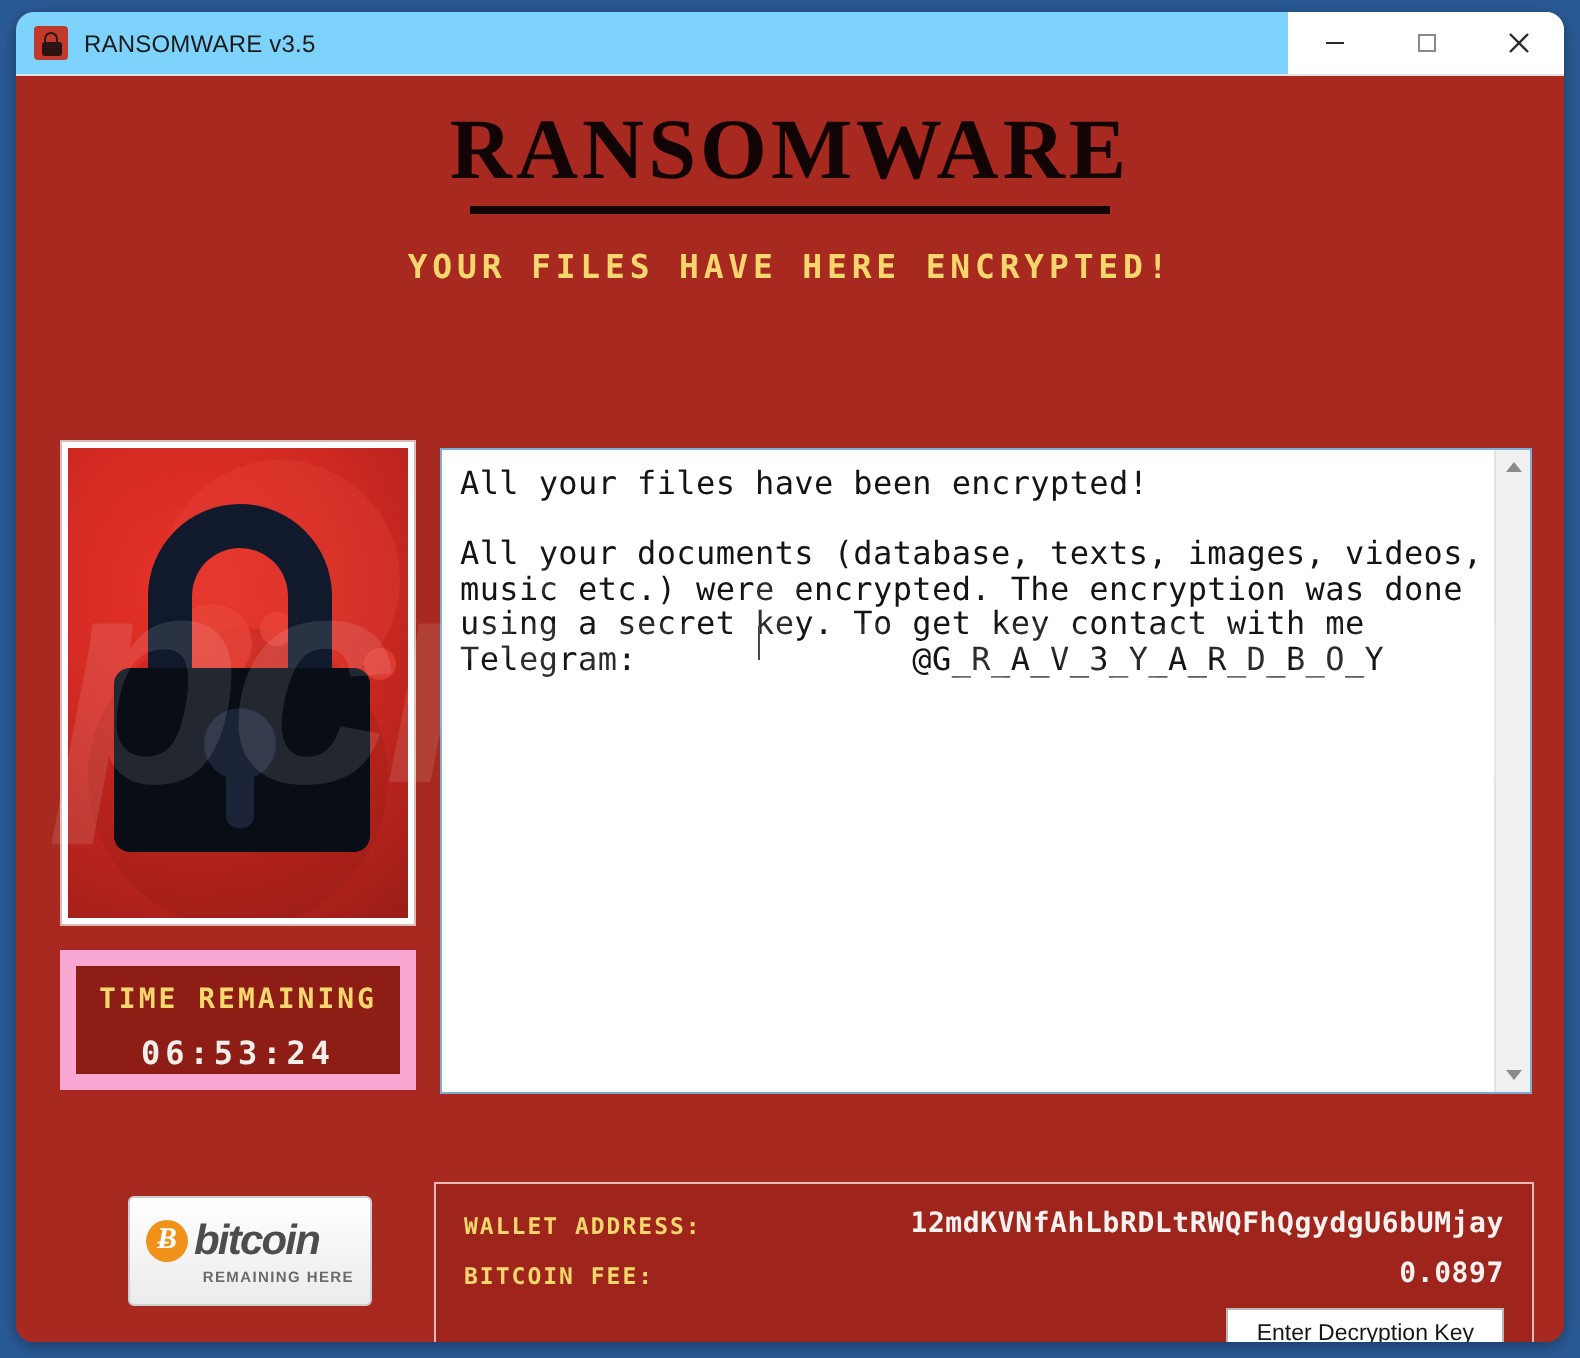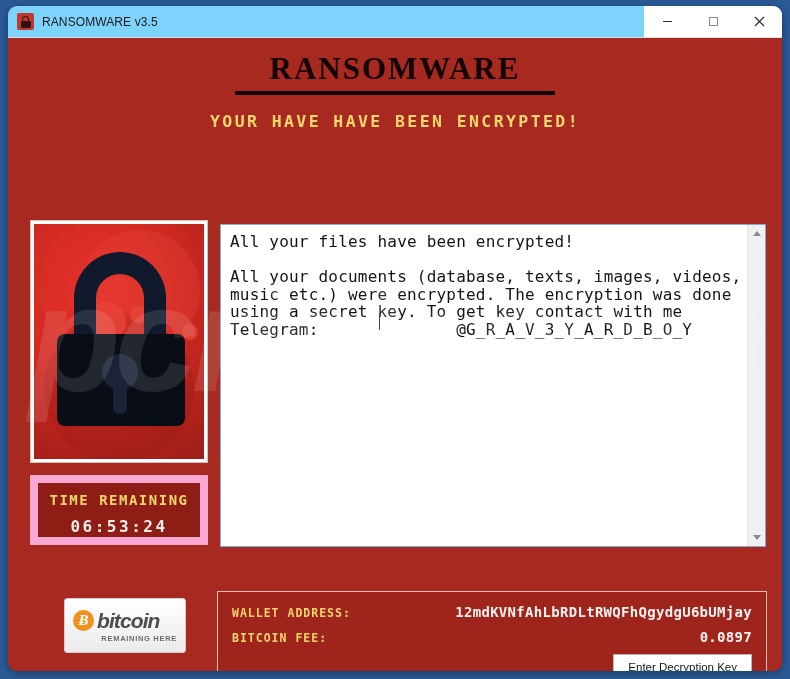--- a/index.html
+++ b/index.html
@@ -107,21 +107,21 @@
   
   #heading {
     position: absolute;
     left: 0;
     right: 0;
     top: 15px;
     text-align: center;
   }
   #main-title {
     font-family: "Liberation Serif", serif;
-    font-size: 31px;
+    font-size: 43px;
     font-weight: 700;
     color: #120404;
     letter-spacing: 2px;
     line-height: 1.05;
     display: inline-block;
   }
   #title-rule {
     width: 320px;
     height: 4px;
     background: #120404;
@@ -447,21 +447,21 @@
             </svg>
         </div>
       </div>
     </div>
 
     <div id="appbody">
 
       <div id="heading">
         <div id="main-title">RANSOMWARE</div>
         <div id="title-rule"></div>
-        <div id="subtitle">YOUR HAVE HAVE BEEN ENCRYPTED!</div>
+        <div id="subtitle">YOUR FILES HAVE HERE ENCRYPTED!</div>
       </div>
 
       <div id="lock-panel">
         <div id="lock-art">
           <div class="blob" id="blob1"></div>
           <div class="blob" id="blob6"></div>
           <div class="blob" id="blob2"></div>
           <div class="blob" id="blob3"></div>
           <div class="blob" id="blob4"></div>
           <div class="blob" id="blob5"></div>

